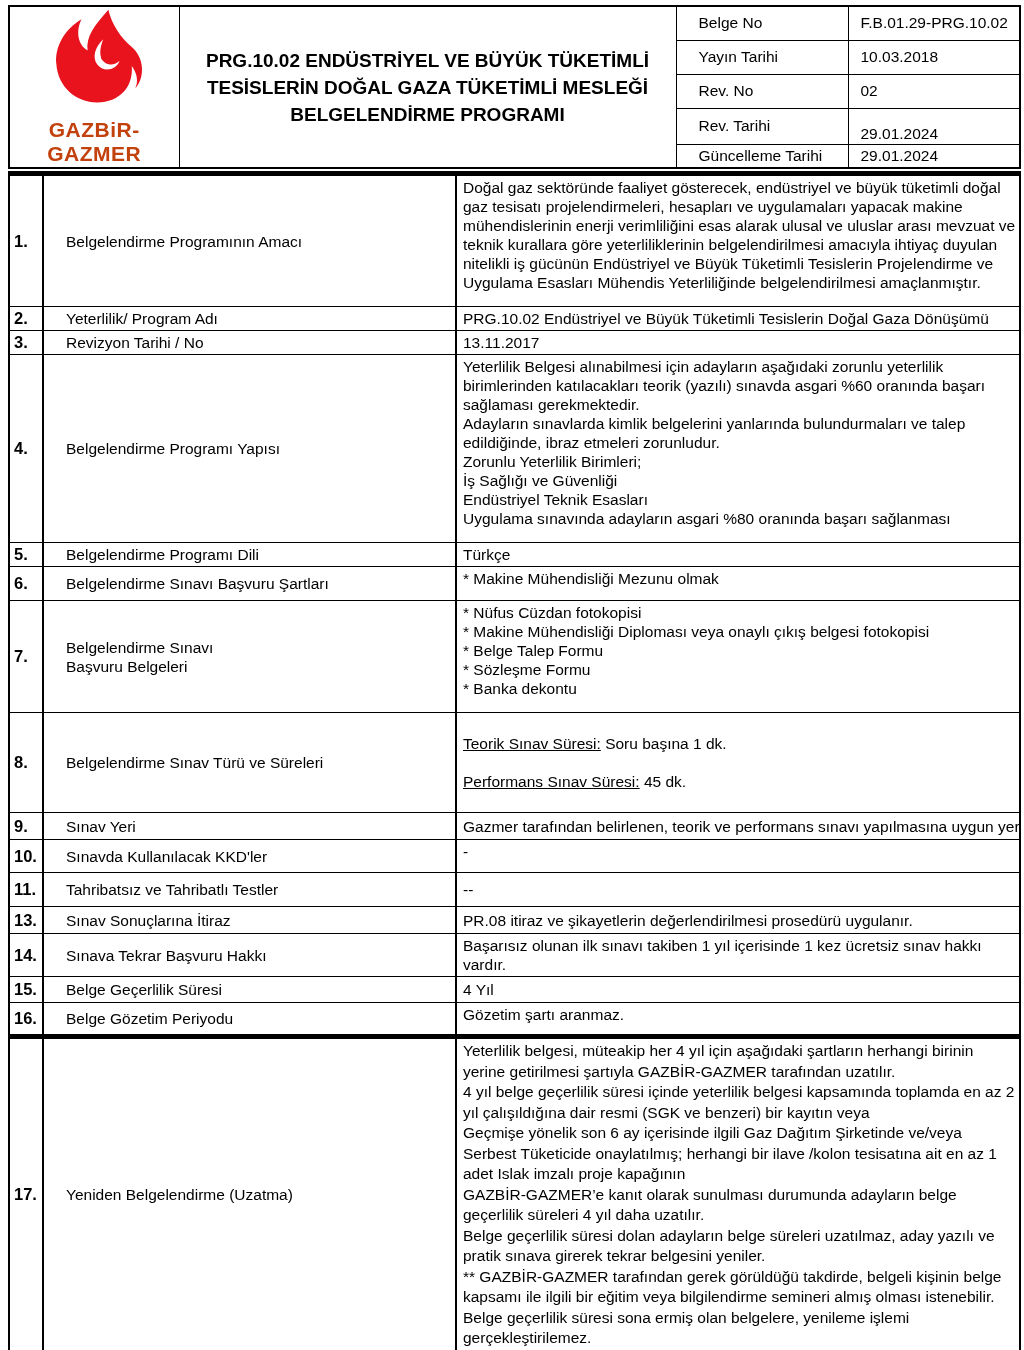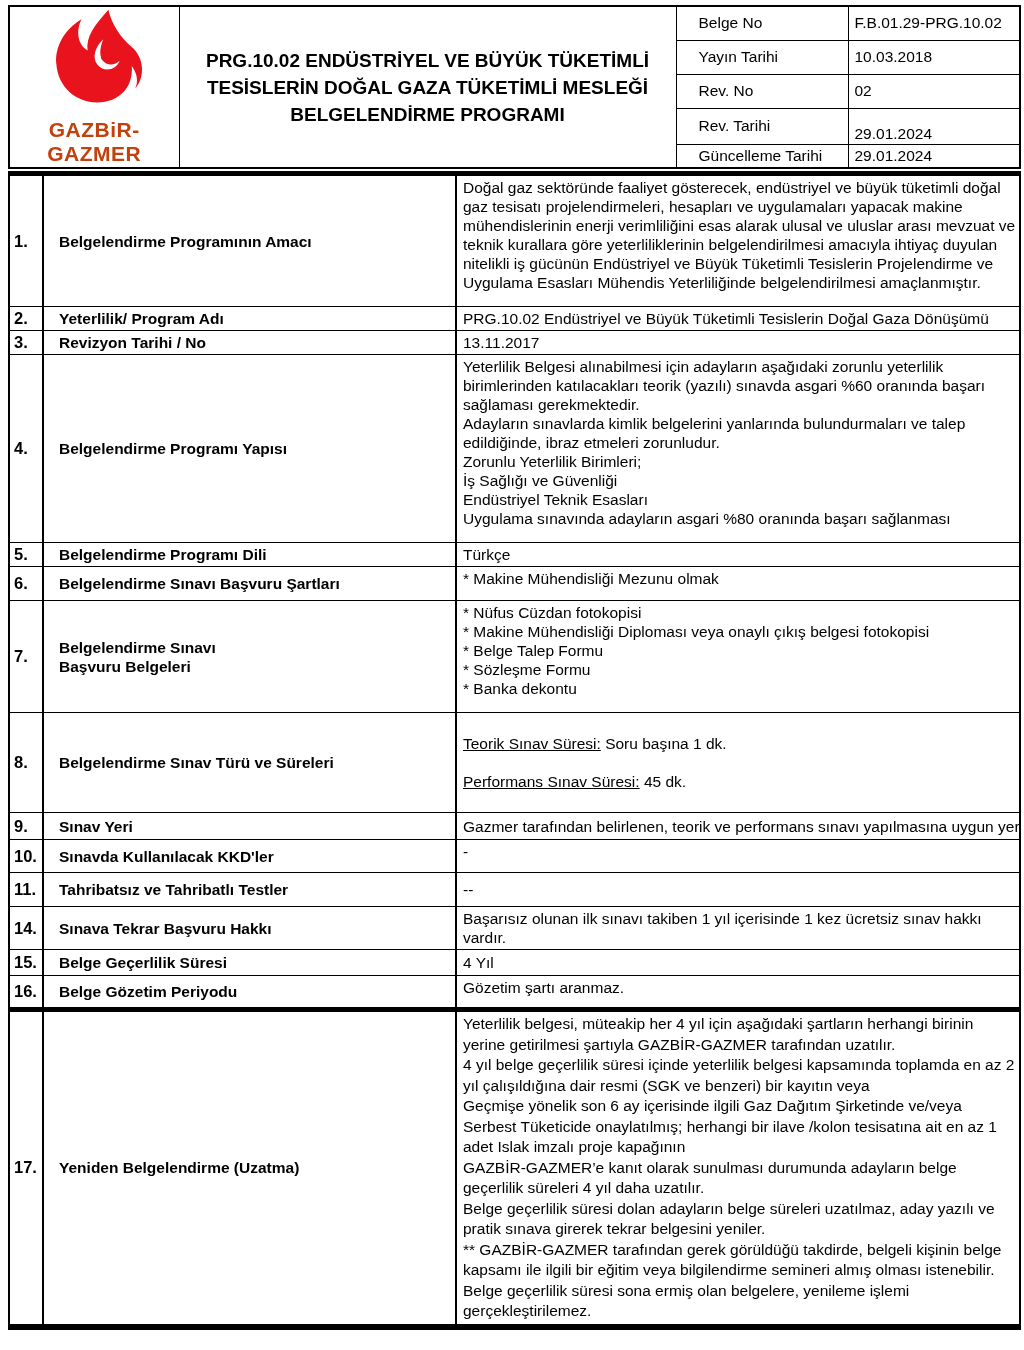--- a/index.html
+++ b/index.html
@@ -17,31 +17,31 @@
   
   .hdr td { border:1px solid #000; }
   .hdr { border:2px solid #000; }
   .logo-cell { text-align:center; vertical-align:middle; }
   .brand-name { color:#c2410c; font-weight:bold; font-size:21px; letter-spacing:0.5px; margin-top:2px; }
   .title-cell {
     text-align:center; font-weight:bold; font-size:19px; line-height:27px;
     white-space:pre-line; vertical-align:middle;
   }
   .ilbl { font-size:15.5px; padding-left:22px; }
-  .ival { font-size:15.5px; padding-left:6px;margin-top:36px; }
+  .ival { font-size:15.5px; padding-left:12px;margin-top:36px; }
   .hr1 { height:31px; } .hr2 { height:31px; } .hr3 { height:31px; }
   .hr4 { height:33px; } .hr5 { height:21px; }
   .vbot { vertical-align:bottom; padding-bottom:1px; }
 
   
   .body-tbl { margin-top:2px; border:2px solid #000; border-top:5px solid #000; border-bottom:6px solid #000; }
   .body-tbl td { border:1px solid #000; font-size:15.5px; line-height:19px; }
   .body-tbl td.num, .body-tbl td.lbl { border-right:2px solid #000; }
   td.num { font-weight:bold; font-size:16.5px; padding-left:4px; vertical-align:middle; }
-  td.lbl { font-weight:bold; padding-left:15px; white-space:pre-line; vertical-align:middle; }
+  td.lbl { font-weight:normal; padding-left:22px; white-space:pre-line; vertical-align:middle; }
   td.val { padding:2px 3px 2px 6px; white-space:pre-line;margin-top:12px; }
   td.vtop { vertical-align:top; }
   td.clip { white-space:nowrap; }
   .ul { text-decoration:underline; }
   .lh21 { line-height:20.5px !important; }
 
   
   .r1{height:133px}.r2{height:21px}.r3{height:22px}.r4{height:188px}
   .r5{height:24px}.r6{height:34px}.r7{height:112px}.r8{height:43px}
   .r9{height:27px}.r10{height:33px}.r11{height:34px}.r12{height:26px}
@@ -179,20 +179,25 @@
       <td class="val vtop">-</td>
     </tr>
 
     <tr class="r11">
       <td class="num">11.</td>
       <td class="lbl">Tahribatsız ve Tahribatlı Testler</td>
       <td class="val">--</td>
     </tr>
 
 
+    <tr class="r13">
+      <td class="num">13.</td>
+      <td class="lbl">Sınav Sonuçlarına İtiraz</td>
+      <td class="val">PR.08 itiraz ve şikayetlerin değerlendirilmesi prosedürü uygulanır.</td>
+    </tr>
 
     <tr class="r14">
       <td class="num">14.</td>
       <td class="lbl">Sınava Tekrar Başvuru Hakkı</td>
       <td class="val">Başarısız olunan ilk sınavı takiben 1 yıl içerisinde 1 kez ücretsiz sınav hakkı vardır.</td>
     </tr>
 
     <tr class="r15">
       <td class="num">15.</td>
       <td class="lbl">Belge Geçerlilik Süresi</td>

